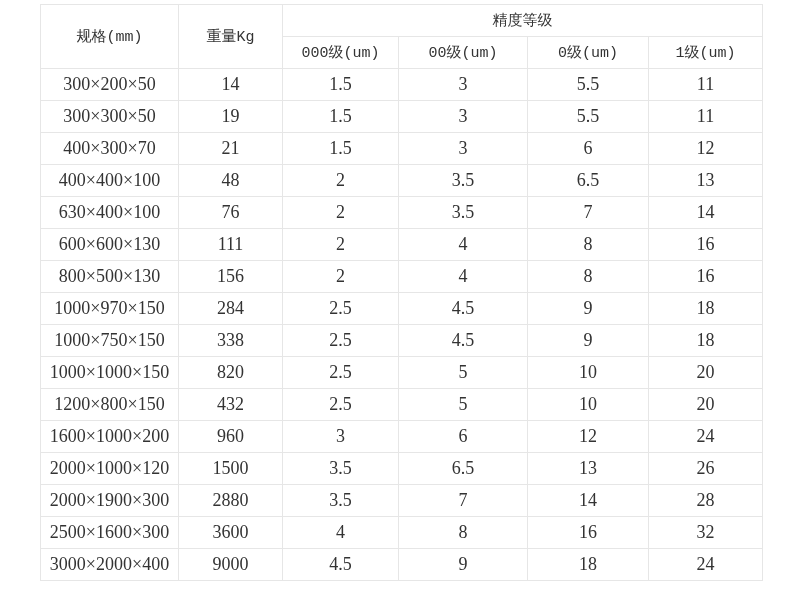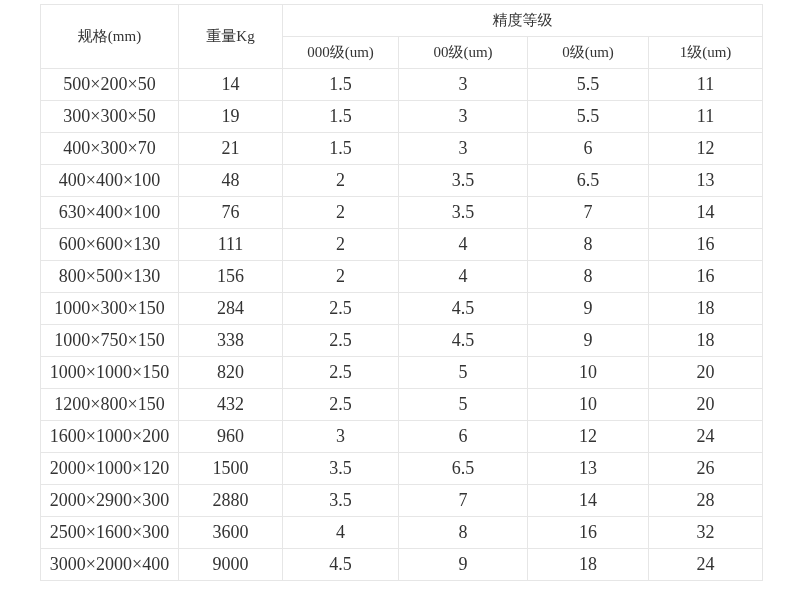--- a/index.html
+++ b/index.html
@@ -27,21 +27,21 @@
     border: 1px solid #e6e6e6;
     text-align: center;
     vertical-align: middle;
     padding: 0;
     color: #333333;
     background: #ffffff;
     overflow: hidden;
     white-space: nowrap;
   }
   .spec-table th {
-    font-family: Liberation Serif, serif;
+    font-family: Liberation Mono, monospace;
     font-weight: normal;
     font-size: 15px;
   }
   .spec-table td {
     font-family: "Liberation Serif", serif;
     font-weight: normal;
     font-size: 18px;
   }
   .spec-table tr {
     height: 32px;
@@ -67,21 +67,21 @@
     </tr>
     <tr>
       <th>000级(um)</th>
       <th>00级(um)</th>
       <th>0级(um)</th>
       <th>1级(um)</th>
     </tr>
   </thead>
   <tbody>
       <tr>
-        <td>500×200×50</td>
+        <td>300×200×50</td>
         <td>14</td>
         <td>1.5</td>
         <td>3</td>
         <td>5.5</td>
         <td>11</td>
       </tr>
       <tr>
         <td>300×300×50</td>
         <td>19</td>
         <td>1.5</td>
@@ -123,21 +123,21 @@
       </tr>
       <tr>
         <td>800×500×130</td>
         <td>156</td>
         <td>2</td>
         <td>4</td>
         <td>8</td>
         <td>16</td>
       </tr>
       <tr>
-        <td>1000×300×150</td>
+        <td>1000×970×150</td>
         <td>284</td>
         <td>2.5</td>
         <td>4.5</td>
         <td>9</td>
         <td>18</td>
       </tr>
       <tr>
         <td>1000×750×150</td>
         <td>338</td>
         <td>2.5</td>
@@ -171,21 +171,21 @@
       </tr>
       <tr>
         <td>2000×1000×120</td>
         <td>1500</td>
         <td>3.5</td>
         <td>6.5</td>
         <td>13</td>
         <td>26</td>
       </tr>
       <tr>
-        <td>2000×2900×300</td>
+        <td>2000×1900×300</td>
         <td>2880</td>
         <td>3.5</td>
         <td>7</td>
         <td>14</td>
         <td>28</td>
       </tr>
       <tr>
         <td>2500×1600×300</td>
         <td>3600</td>
         <td>4</td>

